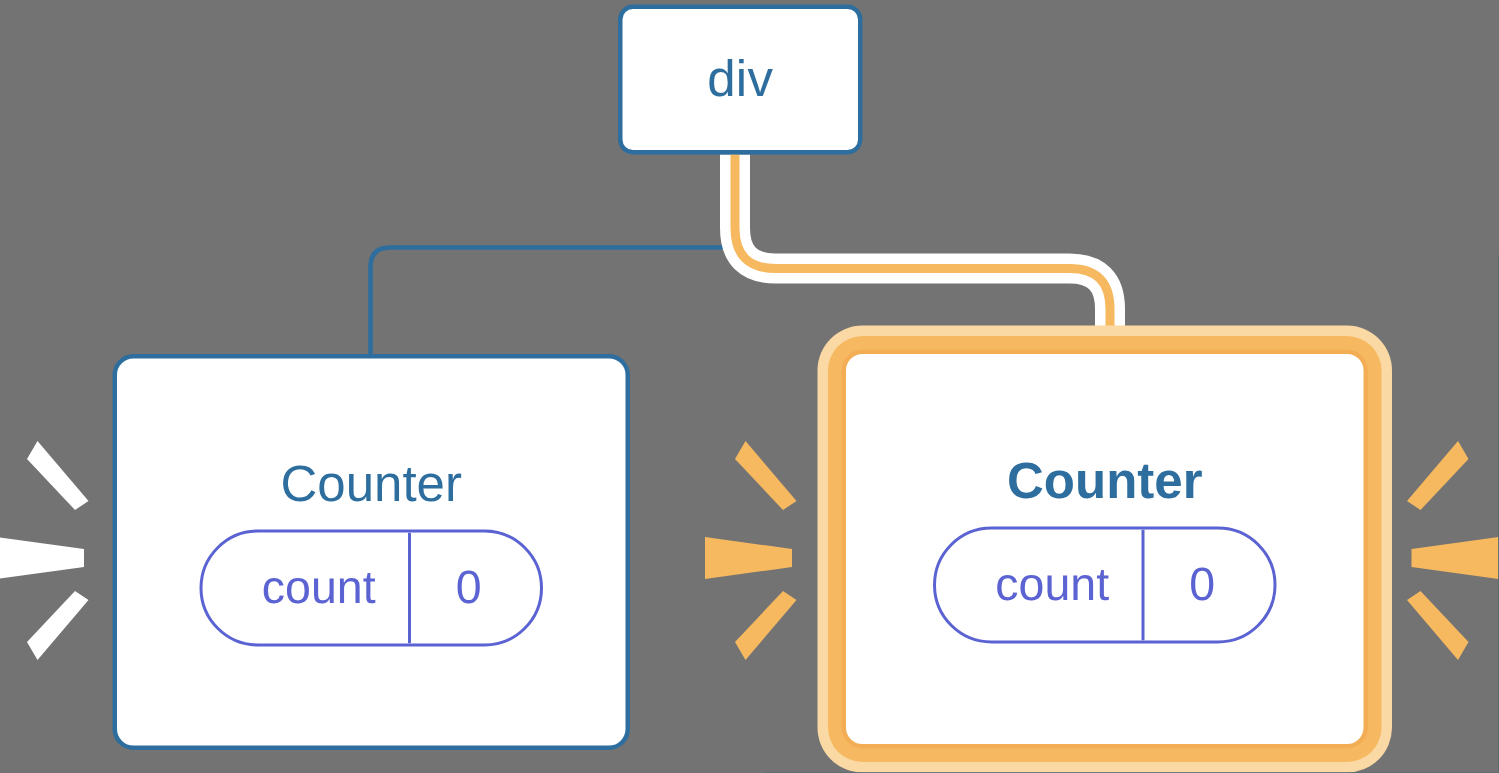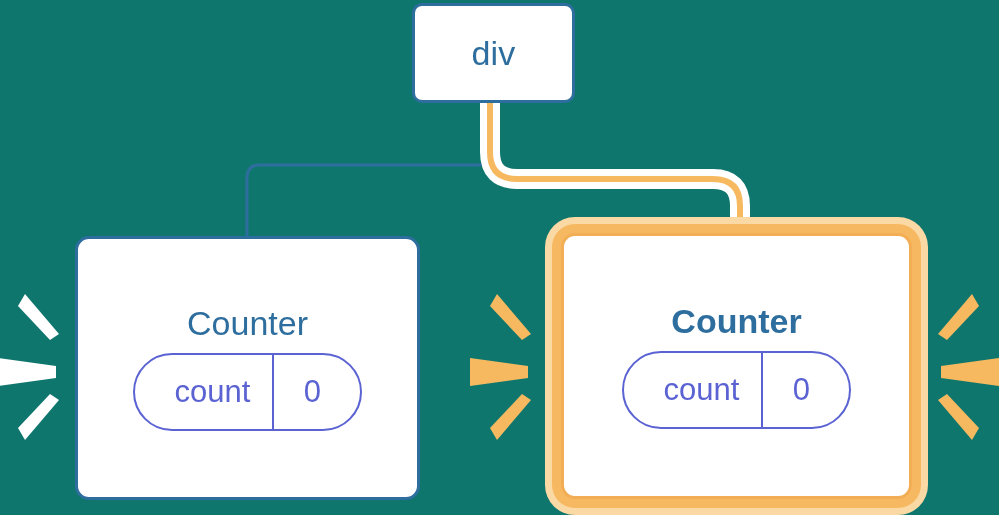--- a/index.html
+++ b/index.html
@@ -8,21 +8,21 @@
     padding: 0;
     background: #4d6a71;
   }
   body {
     font-family: "Liberation Sans", sans-serif;
   }
   #stage {
     position: relative;
     width: 999px;
     height: 515px;
-    background: #0f766e;
+    background: #737373;
     overflow: hidden;
   }
   #wires {
     position: absolute;
     left: 0;
     top: 0;
     width: 999px;
     height: 515px;
   }
 

